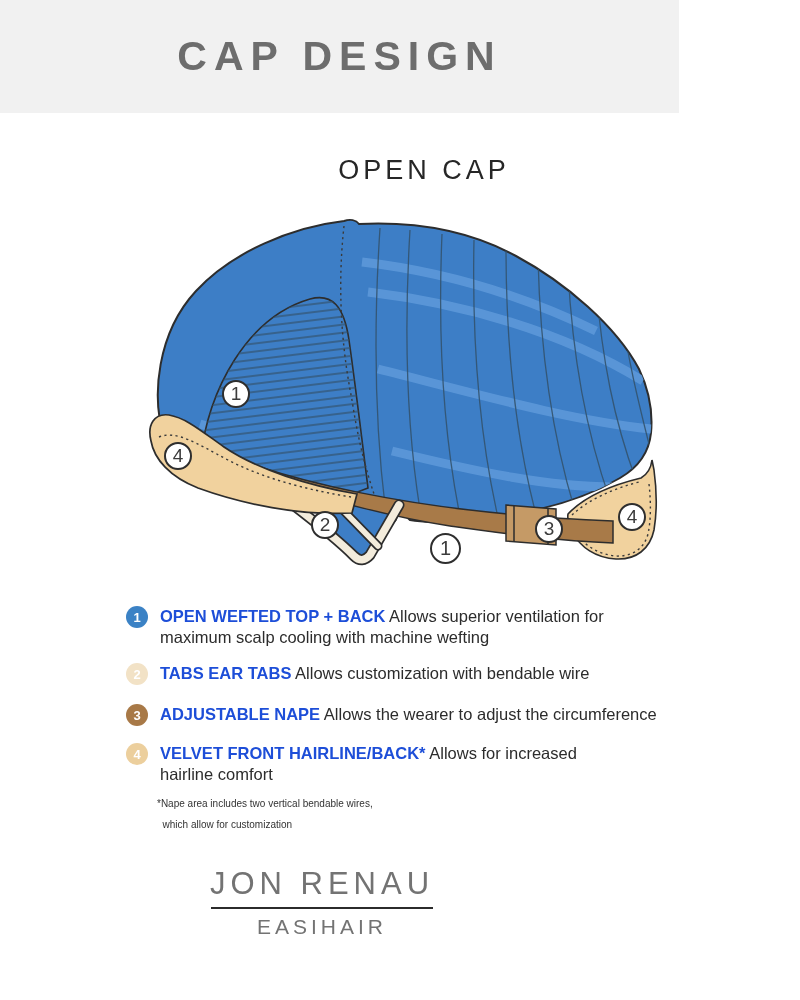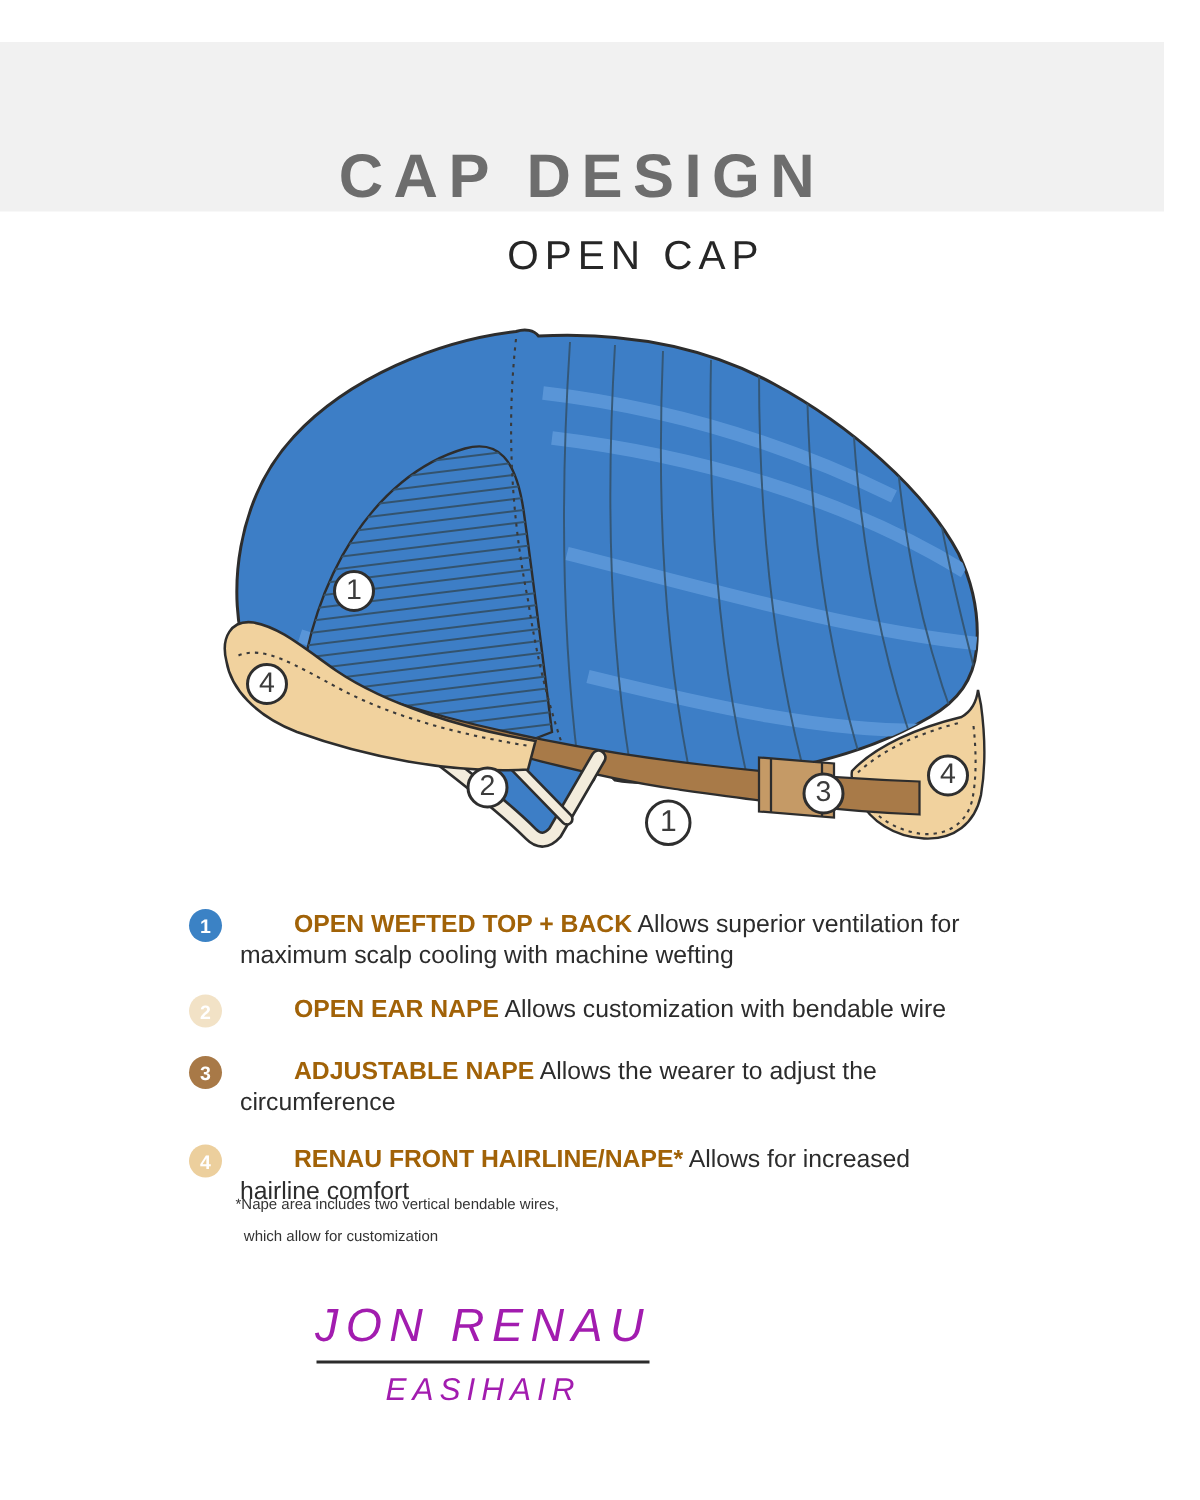--- a/index.html
+++ b/index.html
@@ -3,23 +3,23 @@
 <meta charset="utf-8">
 <style>
   html,body{margin:0;padding:0;}
   body{
     width:800px;height:1000px;position:relative;background:#ffffff;
     font-family:"Liberation Sans","DejaVu Sans",sans-serif;
     -webkit-font-smoothing:antialiased;overflow:hidden;
   }
   
   .band{
-    position:absolute;left:0;top:0;width:776px;height:113px;
+    position:absolute;left:0;top:0;width:679px;height:113px;
     background:var(--band_gray,#f1f1f1);
-    display:flex;align-items:flex-end;justify-content:center;margin-top:28px;
+    display:flex;align-items:center;justify-content:center;
   }
   .band h1{
     margin:0;font-size:41px;font-weight:bold;letter-spacing:7px;
     color:var(--header_text,#6d6d6d);
   }
   .subtitle{
     position:absolute;left:0;top:155px;width:800px;text-align:center;
     font-size:27px;letter-spacing:4px;color:#262626;font-weight:400;padding-left:24px;
   }
   
@@ -51,28 +51,28 @@
   .legend-row.r3{margin-top:19px;}
   .legend-row.r4{margin-top:17px;}
   .bullet{
     flex:0 0 auto;width:22px;height:22px;border-radius:50%;
     color:#ffffff;font-size:13px;font-weight:bold;
     display:flex;align-items:center;justify-content:center;margin-right:12px;margin-top:0px;
   }
   .legend-text{
     font-size:16.5px;line-height:21px;color:#2c2c2c;max-width:530px;
   }
-  .legend-text b{color:#a16207;margin-left:36px;}
+  .legend-text b{color:#1d4ed8;}
   .legend-text .desc{white-space:pre-line;}
   .footnote{
     position:absolute;left:157px;top:793px;font-size:10px;line-height:21px;
     color:#333333;white-space:pre-wrap;
   }
   
-  .logo{position:absolute;left:0;top:866px;width:644px;text-align:center;color:#a21caf;font-style:italic;}
+  .logo{position:absolute;left:0;top:866px;width:644px;text-align:center;color:#737373;}
   .logo .l1{font-size:31px;letter-spacing:5px;}
   .logo .rule{width:222px;border-top:2px solid #2b2b2b;margin:5px auto 6px auto;}
   .logo .l2{font-size:21px;letter-spacing:4px;}
 </style>
 </head>
 <body>
 
 <div class="band">
   <h1>CAP DESIGN</h1>
 </div>
@@ -166,29 +166,29 @@
 </div>
 
 <div class="legend">
   <div class="legend-row">
     <div class="bullet" style="background: rgb(59, 130, 197);">1</div>
     <div class="legend-text"><b>OPEN WEFTED TOP + BACK</b><span class="desc"> Allows superior ventilation for
 maximum scalp cooling with machine wefting</span></div>
   </div>
   <div class="legend-row">
     <div class="bullet" style="background: rgb(242, 226, 198);">2</div>
-    <div class="legend-text"><b>OPEN EAR NAPE</b><span class="desc"> Allows customization with bendable wire</span></div>
+    <div class="legend-text"><b>TABS EAR TABS</b><span class="desc"> Allows customization with bendable wire</span></div>
   </div>
   <div class="legend-row r3">
     <div class="bullet" style="background: rgb(168, 121, 71);">3</div>
     <div class="legend-text"><b>ADJUSTABLE NAPE</b><span class="desc"> Allows the wearer to adjust the circumference</span></div>
   </div>
   <div class="legend-row r4">
     <div class="bullet" style="background: rgb(236, 207, 157);">4</div>
-    <div class="legend-text"><b>RENAU FRONT HAIRLINE/NAPE*</b><span class="desc"> Allows for increased
+    <div class="legend-text"><b>VELVET FRONT HAIRLINE/BACK*</b><span class="desc"> Allows for increased
 hairline comfort</span></div>
   </div>
 </div>
 
 <div class="footnote">*Nape area includes two vertical bendable wires,
   which allow for customization</div>
 
 <div class="logo">
   <div class="l1">JON RENAU</div>
   <div class="rule"></div>

